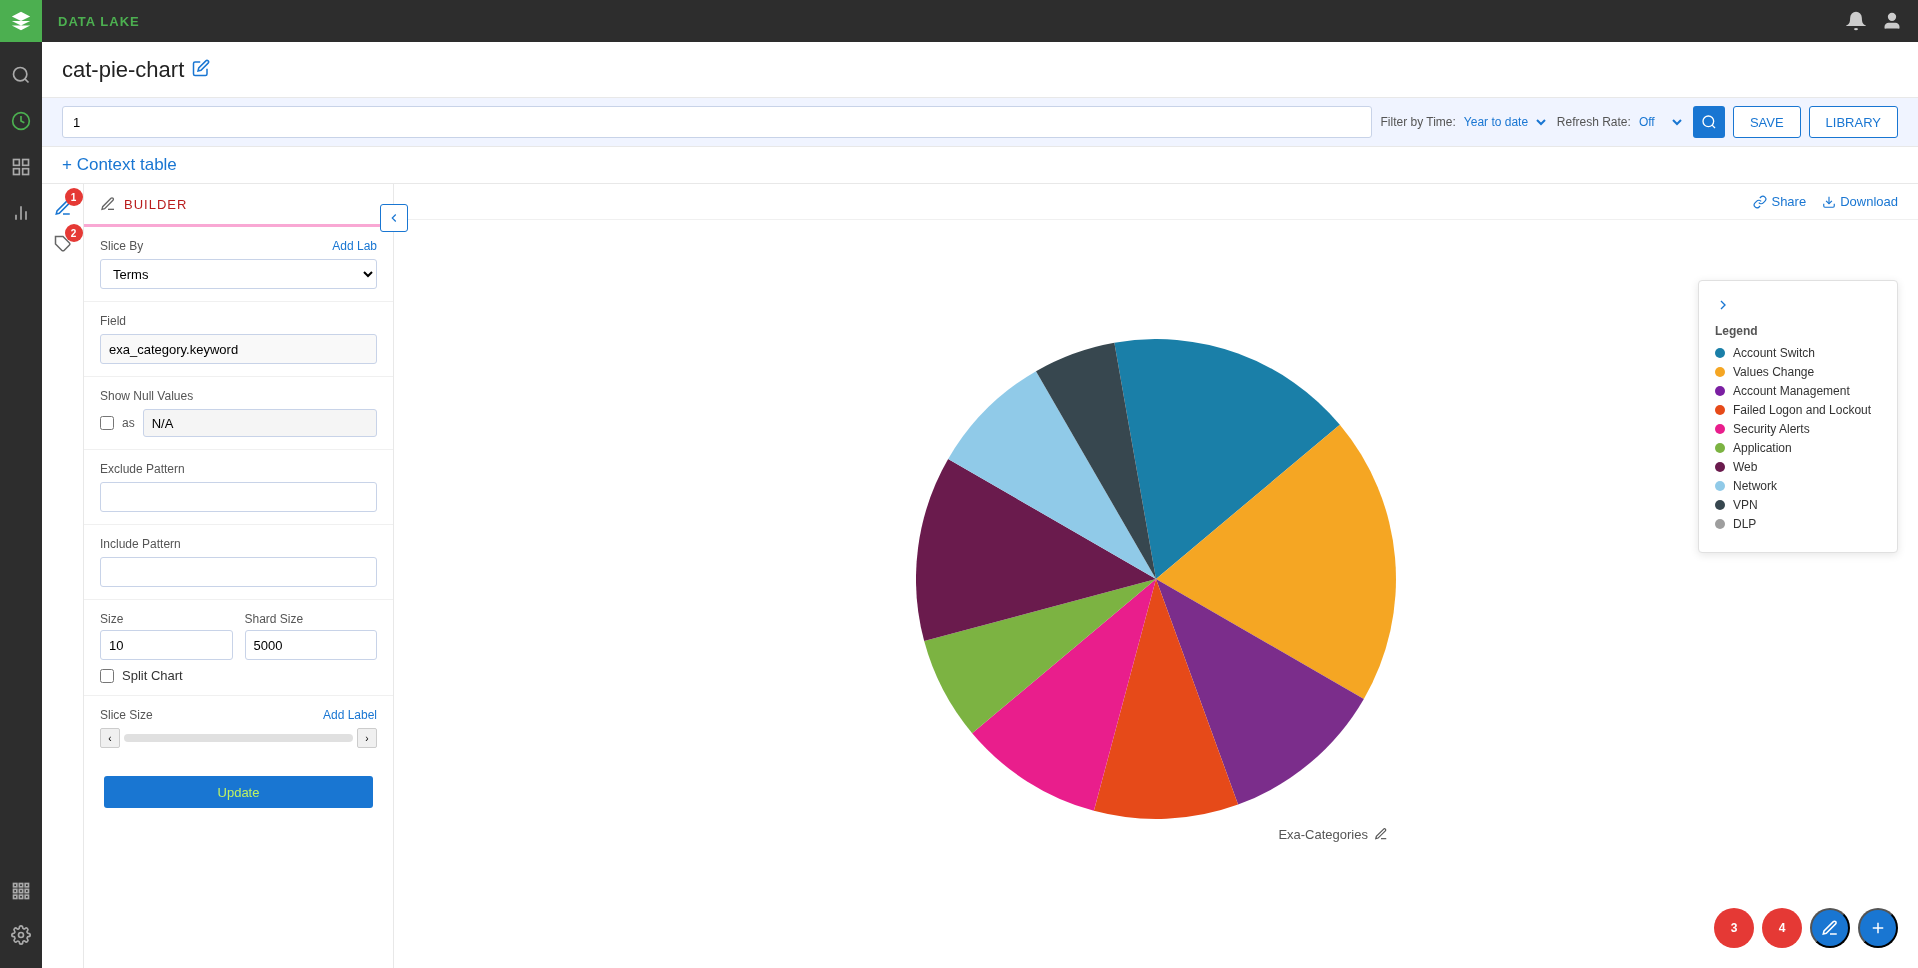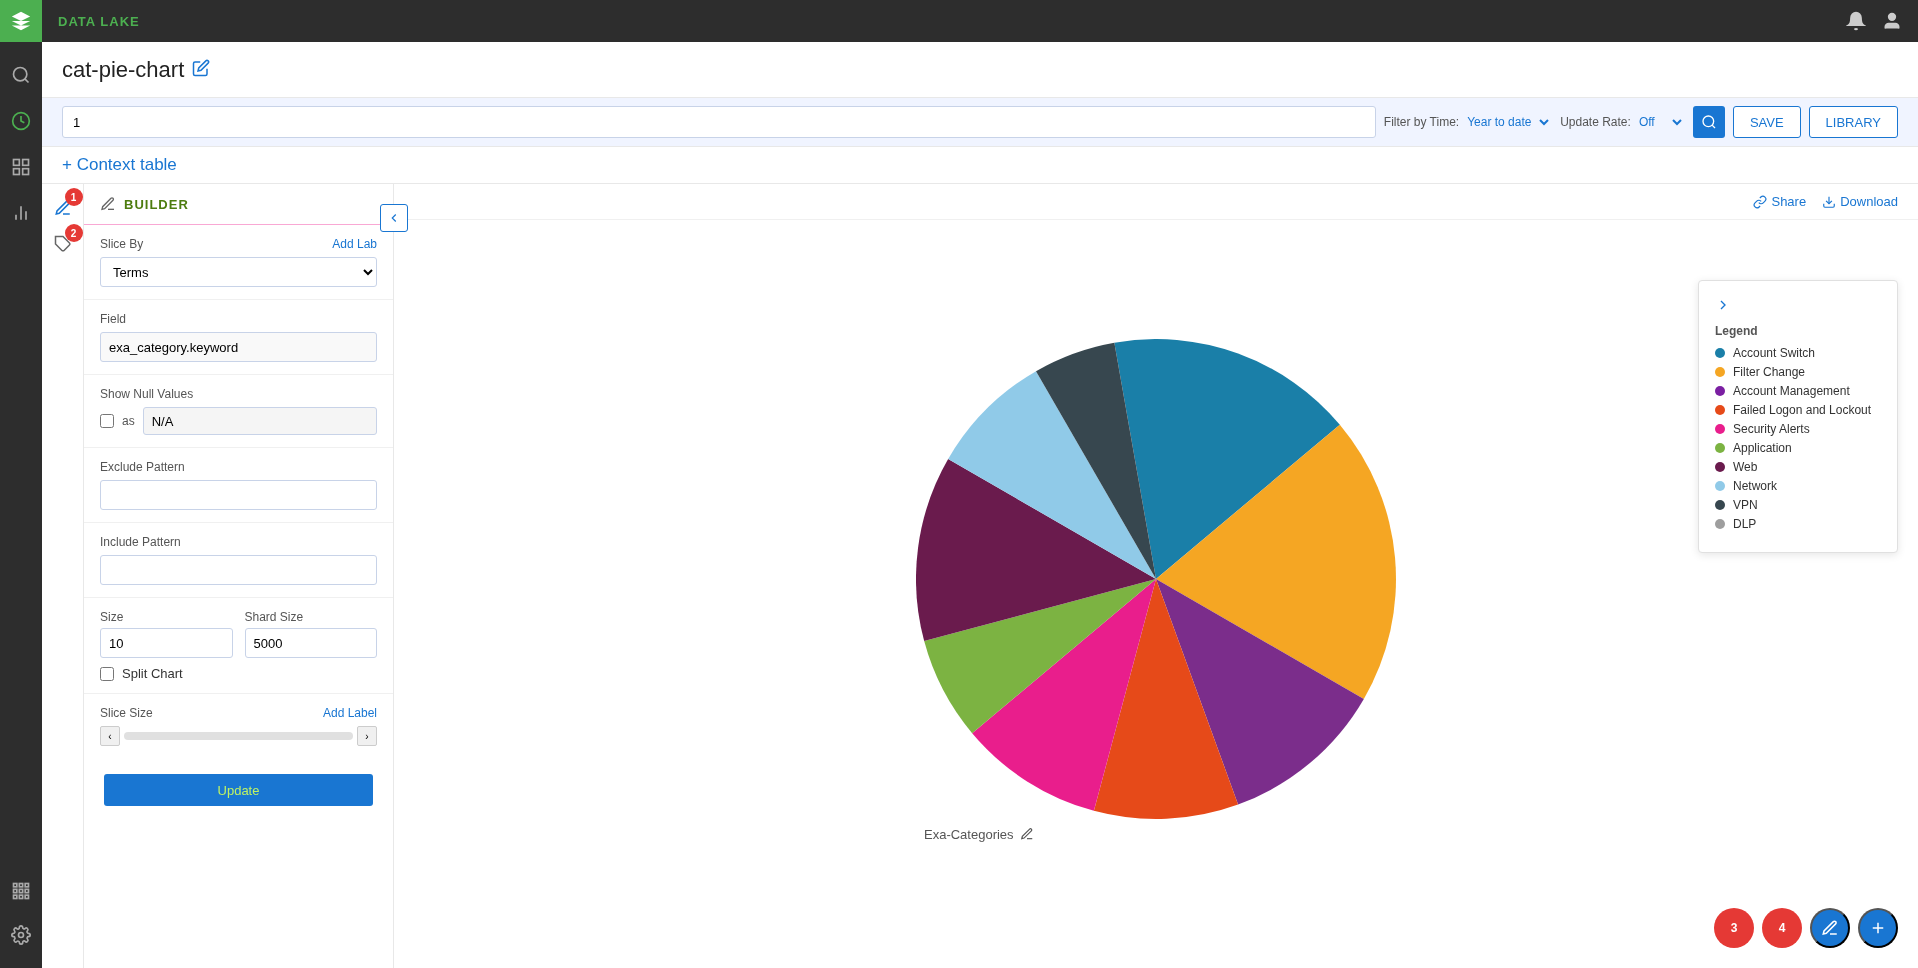--- a/index.html
+++ b/index.html
@@ -45,21 +45,21 @@
     
     .content-area { flex: 1; display: flex; overflow: hidden; }
 
     
     .tab-icons { width: 42px; background: white; border-right: 1px solid #e8e8e8; display: flex; flex-direction: column; align-items: center; padding-top: 8px; gap: 4px; }
     .tab-icon { width: 32px; height: 32px; display: flex; align-items: center; justify-content: center; border-radius: 50%; color: #666; cursor: pointer; position: relative; }
     .step-badge { position: absolute; top: -4px; right: -4px; width: 18px; height: 18px; border-radius: 50%; font-size: 10px; font-weight: bold; color: white; display: flex; align-items: center; justify-content: center; }
 
     
     .builder-panel { width: 310px; background: white; border-right: 1px solid #e8e8e8; display: flex; flex-direction: column; overflow-y: auto; }
-    .builder-header { padding: 12px 16px; font-size: 13px; font-weight: 700; letter-spacing: 1px; color: #4d7c0f; border-bottom: 1px solid #f9a8d4; display: flex; align-items: center; gap: 8px; }
+    .builder-header { padding: 12px 16px; font-size: 13px; font-weight: 400; letter-spacing: 1px; color: #b91c1c; border-bottom: 3px solid #f9a8d4; display: flex; align-items: center; gap: 8px; }
 
     .builder-section { padding: 12px 16px; border-bottom: 1px solid #f0f0f0; }
     .section-label { font-size: 12px; color: #555; margin-bottom: 6px; display: flex; justify-content: space-between; align-items: center; }
     .add-lab-link { color: #1976d2; font-size: 12px; cursor: pointer; }
     .slice-select { width: 100%; height: 30px; border: 1px solid #c8d3e8; border-radius: 3px; padding: 0 8px; font-size: 13px; background: white; cursor: pointer; }
     .field-input { width: 100%; height: 30px; border: 1px solid #c8d3e8; border-radius: 3px; padding: 0 8px; font-size: 13px; background: #f9f9f9; }
     .null-row { display: flex; align-items: center; gap: 8px; }
     .null-checkbox { width: 14px; height: 14px; }
     .null-as { font-size: 12px; color: #555; }
     .null-input { flex: 1; height: 28px; border: 1px solid #c8d3e8; border-radius: 3px; padding: 0 8px; font-size: 13px; background: #f5f5f5; }
@@ -202,21 +202,21 @@
     <span class="filter-time">
       <span>Filter by Time:</span>
       <select>
         <option>Year to date</option>
         <option>Today</option>
         <option>Last 7 days</option>
         <option>Last 30 days</option>
       </select>
     </span>
     <span class="refresh-rate">
-      <span>Update Rate:</span>
+      <span>Refresh Rate:</span>
       <select>
         <option>Off</option>
         <option>1 min</option>
         <option>5 min</option>
       </select>
     </span>
     <button class="search-btn">
       <svg viewBox="0 0 24 24" fill="none" stroke="white" stroke-width="2" width="16" height="16">
           <circle cx="11" cy="11" r="8"></circle>
           <line x1="21" y1="21" x2="16.65" y2="16.65"></line>
@@ -357,21 +357,21 @@
           <svg viewBox="0 0 24 24" fill="none" stroke="#1976d2" stroke-width="2" width="14" height="14">
               <path d="M21 15v4a2 2 0 0 1-2 2H5a2 2 0 0 1-2-2v-4"></path>
               <polyline points="7 10 12 15 17 10"></polyline>
               <line x1="12" y1="15" x2="12" y2="3"></line>
             </svg>
           <span>Download</span>
         </span>
       </div>
 
       <div class="chart-container">
-        <div style="display:flex;flex-direction:column;align-items:flex-start;">
+        <div style="display:flex;flex-direction:column;align-items:flex-end;">
           <svg class="pie-svg" viewBox="-1 -1 2 2" style="transform:rotate(-90deg)">
 
             <path d="M0,0 L0.9848,-0.1736 A1,1 0,0,1 0.6428,0.766 Z" fill="#1a7fa8"></path>
 
             <path d="M0,0 L0.6428,0.766 A1,1 0,0,1 -0.5,0.866 Z" fill="#f5a623"></path>
 
             <path d="M0,0 L-0.5,0.866 A1,1 0,0,1 -0.9397,0.342 Z" fill="#7b2d8b"></path>
 
             <path d="M0,0 L-0.9397,0.342 A1,1 0,0,1 -0.9659,-0.2588 Z" fill="#e64a19"></path>
 
@@ -404,21 +404,21 @@
           </div>
           <div class="legend-title">Legend</div>
           <div id="legend-items-container">
 
           <div class="legend-item">
                 <div class="legend-dot" style="background:#1a7fa8"></div>
                 <span>Account Switch</span>
               </div>
               <div class="legend-item">
                 <div class="legend-dot" style="background:#f5a623"></div>
-                <span>Filter Change</span>
+                <span>Values Change</span>
               </div>
               <div class="legend-item">
                 <div class="legend-dot" style="background:#7b1fa2"></div>
                 <span>Account Management</span>
               </div>
               <div class="legend-item">
                 <div class="legend-dot" style="background:#e64a19"></div>
                 <span>Failed Logon and Lockout</span>
               </div>
               <div class="legend-item">

